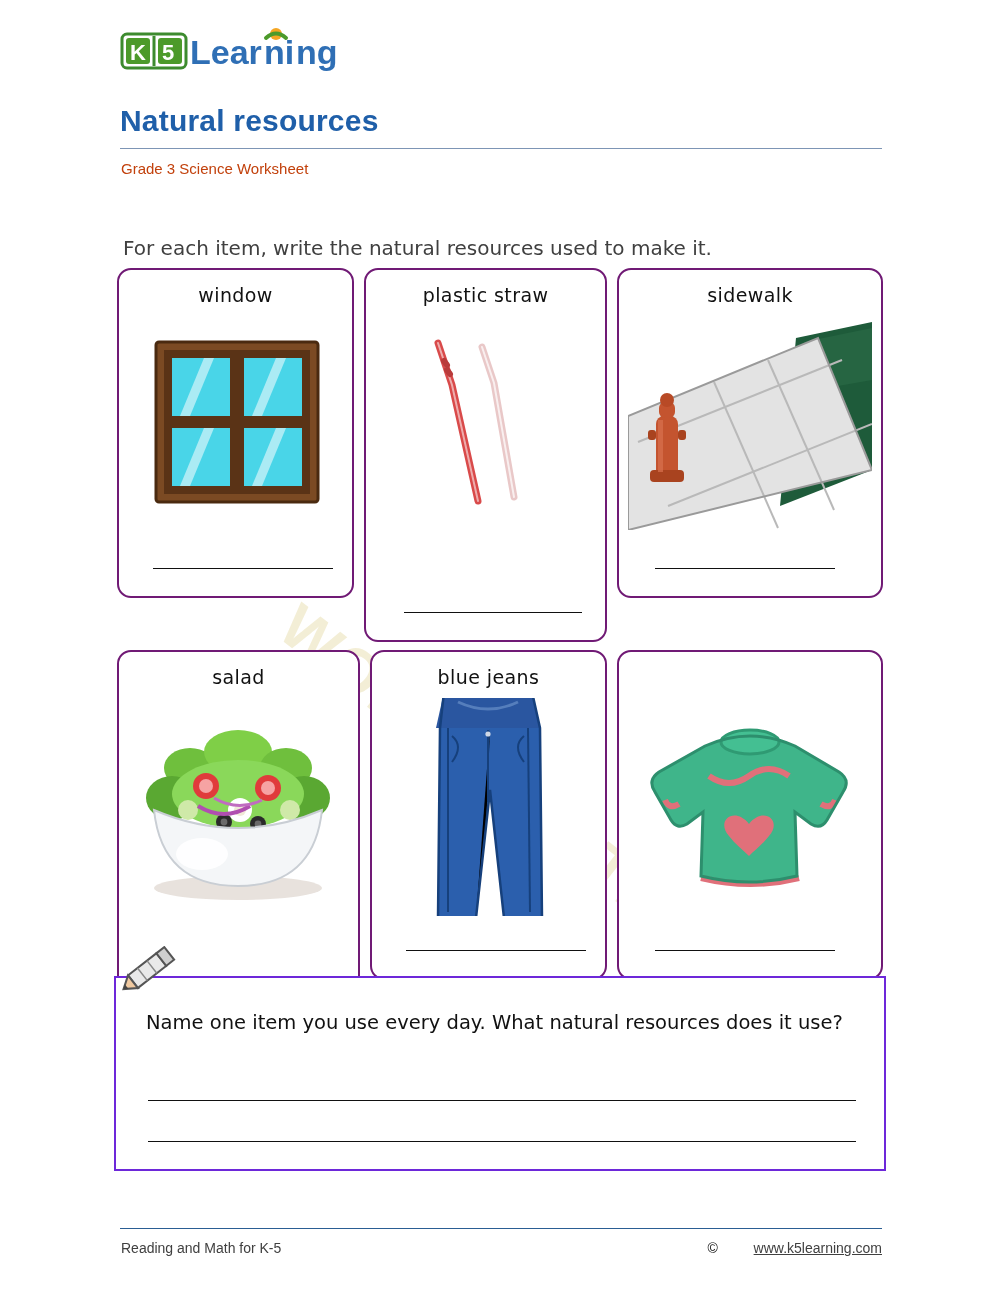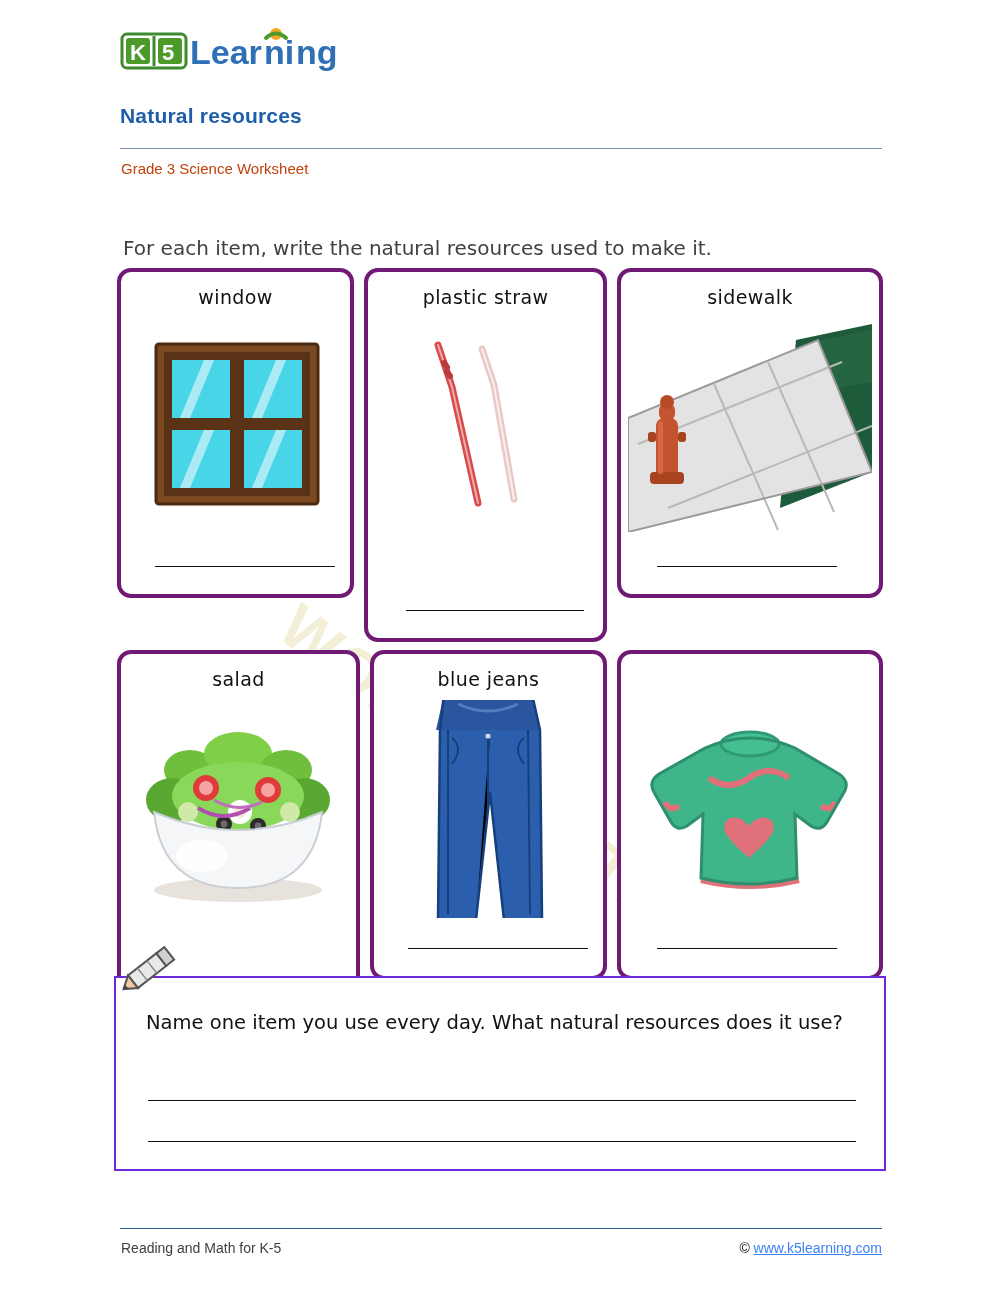--- a/index.html
+++ b/index.html
@@ -53,21 +53,21 @@
   .page {
     position: absolute;
     inset: 0;
     z-index: 1;
   }
   .title {
     position: absolute;
     left: 120px;
     top: 104px;
     font-family: "Liberation Sans", sans-serif;
-    font-size: 21px;
+    font-size: 30px;
     font-weight: bold;
     color: #1f5fa9;
     letter-spacing: 0.2px;
     text-align: center;
   }
   .title-rule {
     position: absolute;
     left: 120px;
     top: 148px;
     width: 762px;
@@ -97,21 +97,21 @@
     top: 268px;
     width: 766px;
   }
   .row {
     display: flex;
     gap: 10px;
     margin-bottom: 8px;
   }
   .card {
     position: relative;
-    border: 4px solid #701a75;
+    border: 2px solid #701a75;
     border-radius: 14px;
     background: #fff;
     box-sizing: border-box;
   }
   .card.w1 { width: 246px; height: 330px; }
   .card.w2 { width: 252px; height: 374px; }
   .card.w3 { width: 276px; height: 330px; }
   .card-label {
     position: absolute;
     top: 14px;
@@ -202,22 +202,23 @@
   .footer-right {
     position: absolute;
     right: 118px;
     top: 1240px;
     font-family: "Liberation Sans", sans-serif;
     font-size: 14px;
     color: #111;
     text-align: right;
   }
   .footer-right a {
-    color: #3b82f6;
+    color: #404040;
     text-decoration: underline;
+    margin-left: 32px;
   }
 </style>
 </head>
 <body>
 
 <div class="page">
 
   <div class="watermark">
     <span>WORKSHEETZONE</span>
   </div>

